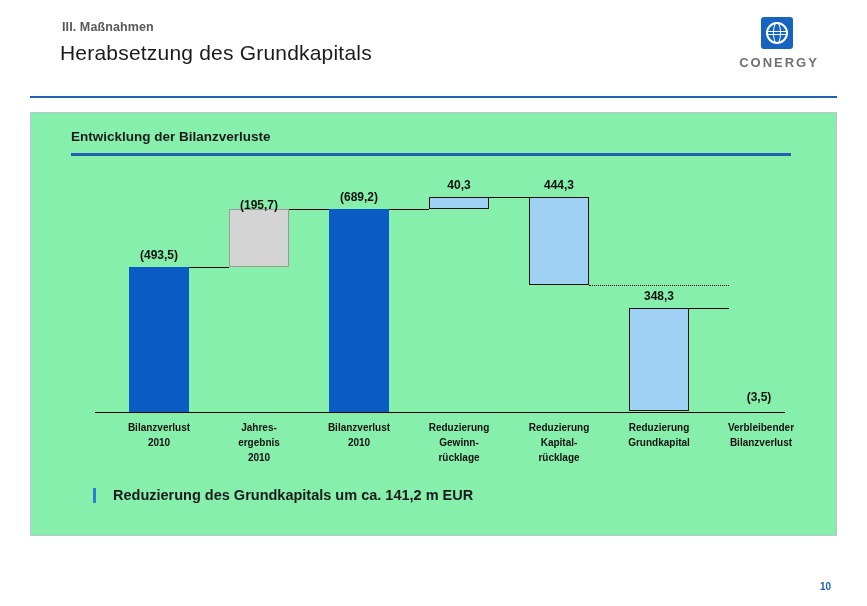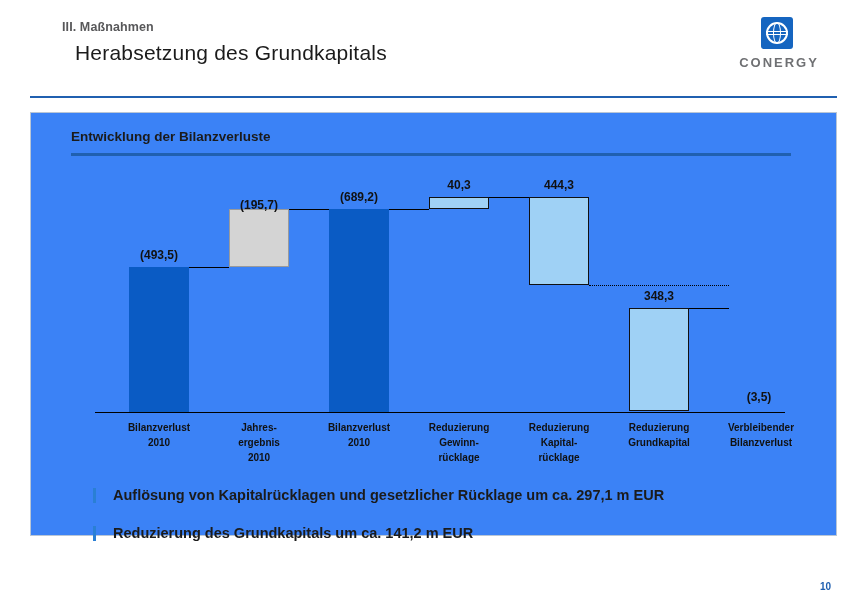--- a/index.html
+++ b/index.html
@@ -34,21 +34,20 @@
     letter-spacing: 0.1px;
   }
   .slide-title {
     position: absolute;
     left: 60px;
     top: 41px;
     font-size: 21px;
     font-weight: normal;
     color: #1b1b1b;
     letter-spacing: 0.2px;
-    margin-left: 15px;
   }
   .header-rule {
     position: absolute;
     left: 30px;
     top: 96px;
     width: 807px;
     height: 2px;
     background: #2060b0;
   }
 
@@ -108,21 +107,21 @@
 
   
   .content-box {
     position: absolute;
     left: 30px;
     top: 112px;
     width: 807px;
     height: 424px;
     border: 1px solid #b9c6d6;
     box-sizing: border-box;
-    background: #3b82f6;
+    background: #86efac;
     padding-left: 40px;
   }
   .section-title {
     position: absolute;
     left: 40px;
     top: 16px;
     font-size: 13.5px;
     font-weight: bold;
     color: #1b1b1b;
   }
@@ -307,23 +306,19 @@
           <div>Verbleibender</div>
           <div>Bilanzverlust</div>
         </div>
 
       </div>
     </div>
 
     <div class="bullets">
       <div class="bullet">
         <span class="tick"></span>
-        <span>Auflösung von Kapitalrücklagen und gesetzlicher Rücklage um ca. 297,1 m EUR</span>
-      </div>
-      <div class="bullet">
-        <span class="tick"></span>
         <span>Reduzierung des Grundkapitals um ca. 141,2 m EUR</span>
       </div>
     </div>
   </div>
 
   <div class="page-num">10</div>
 </div>
 
 </body></html>

